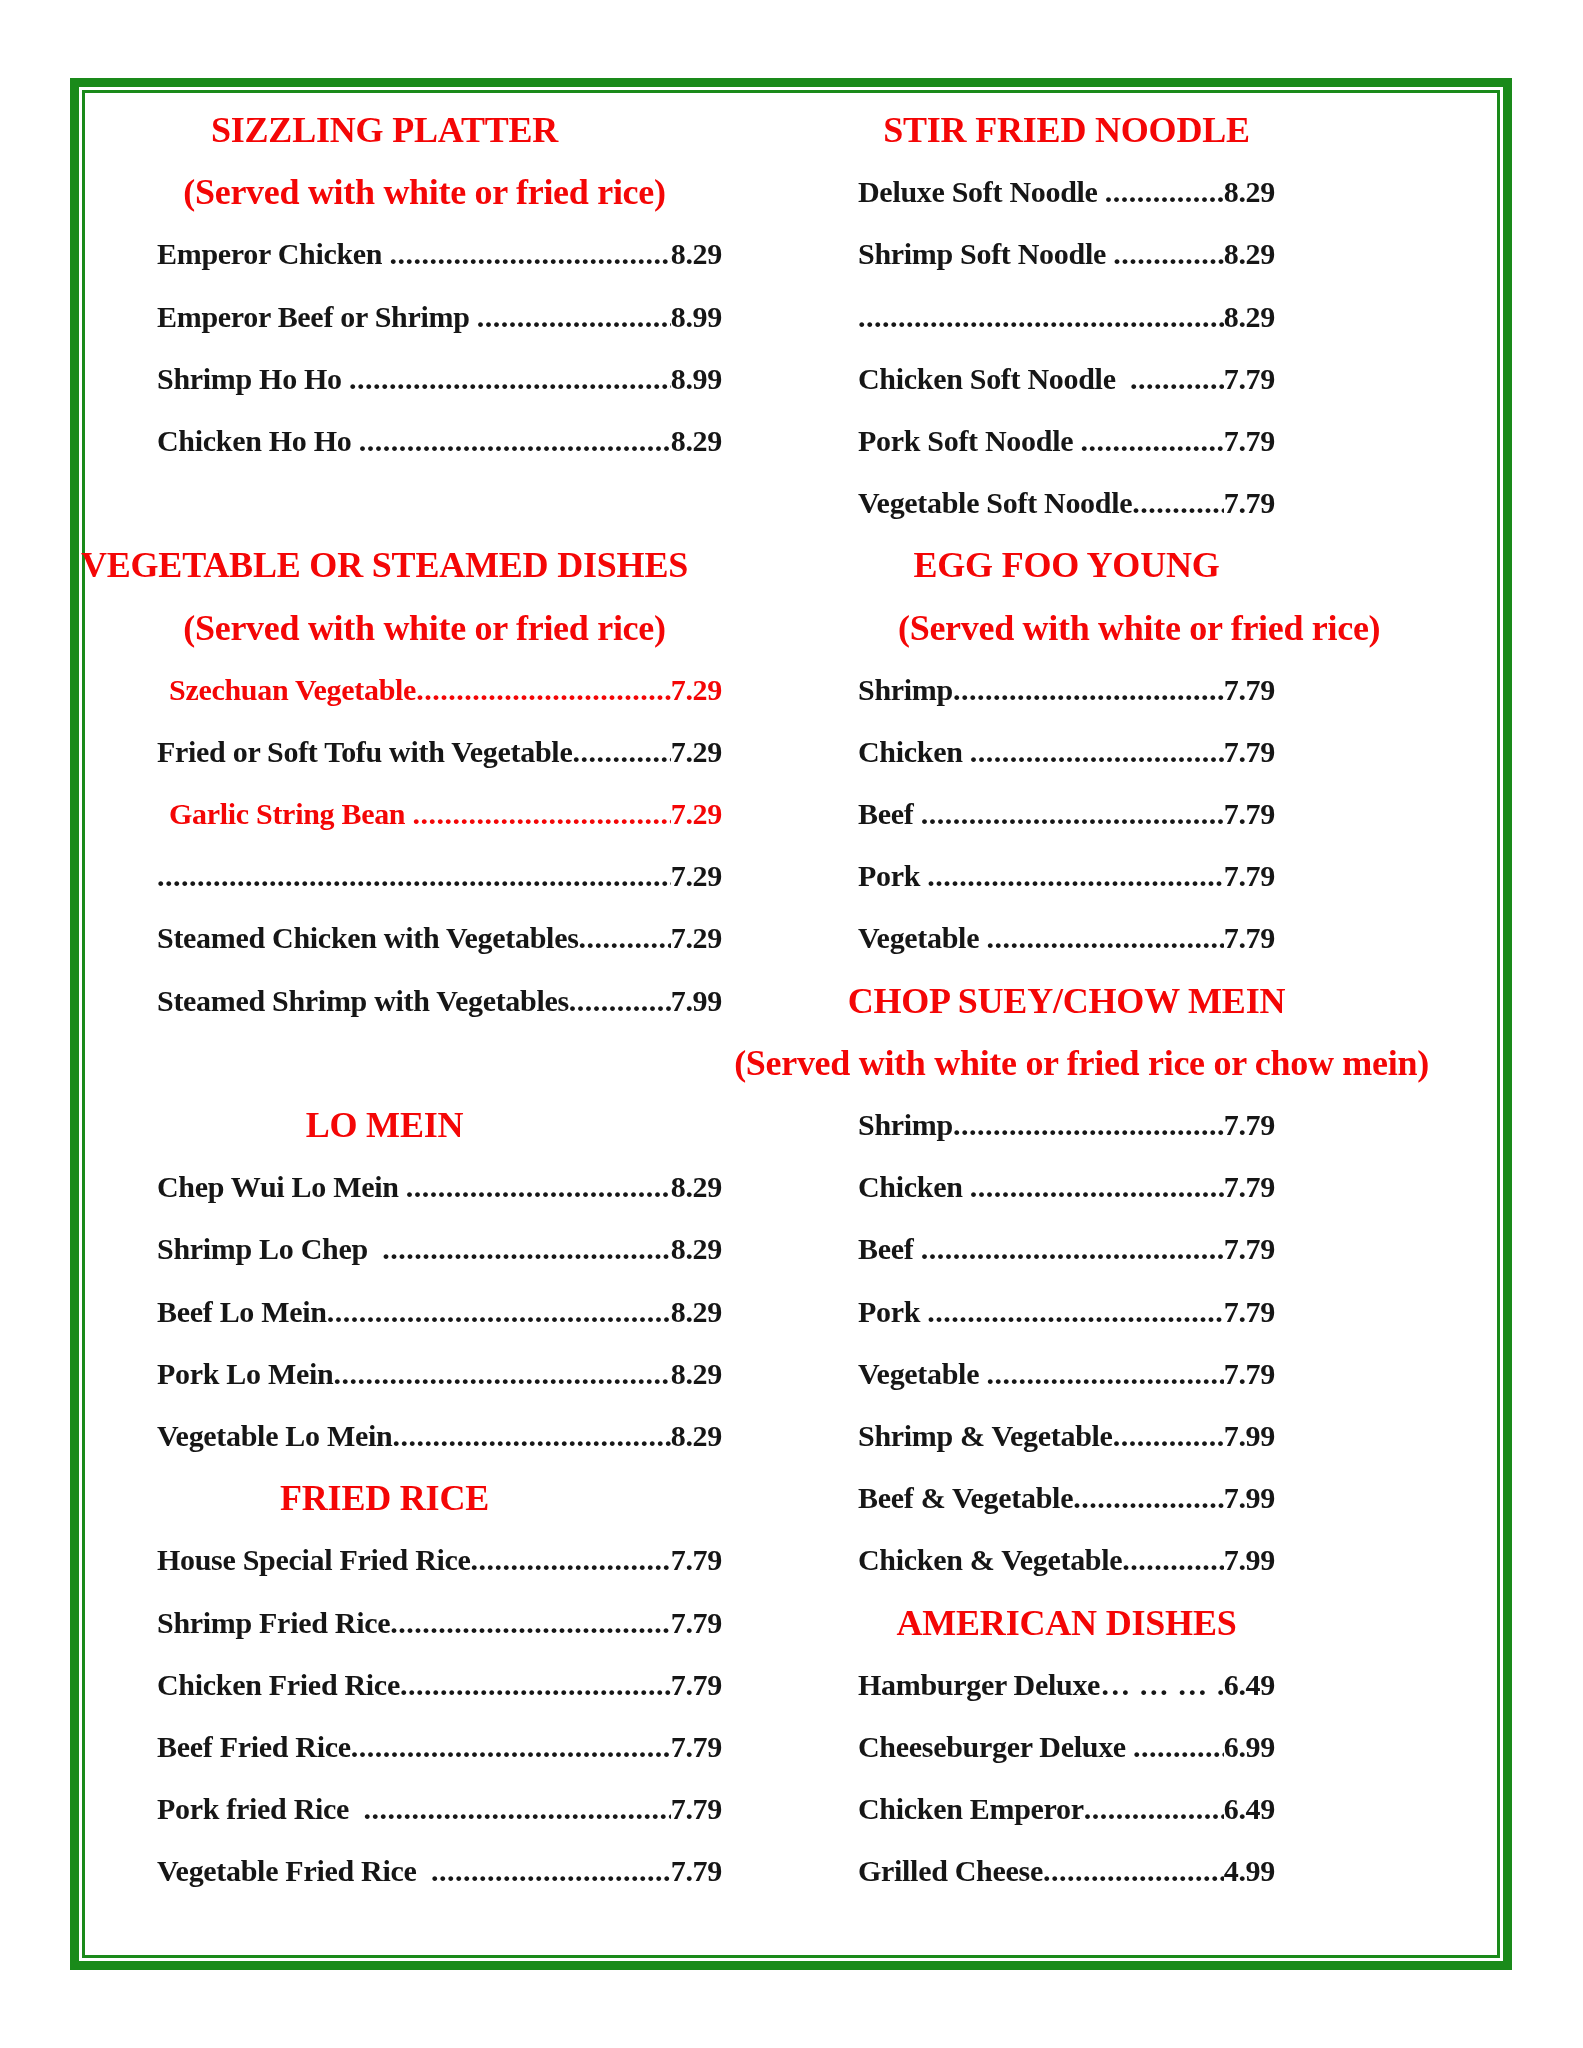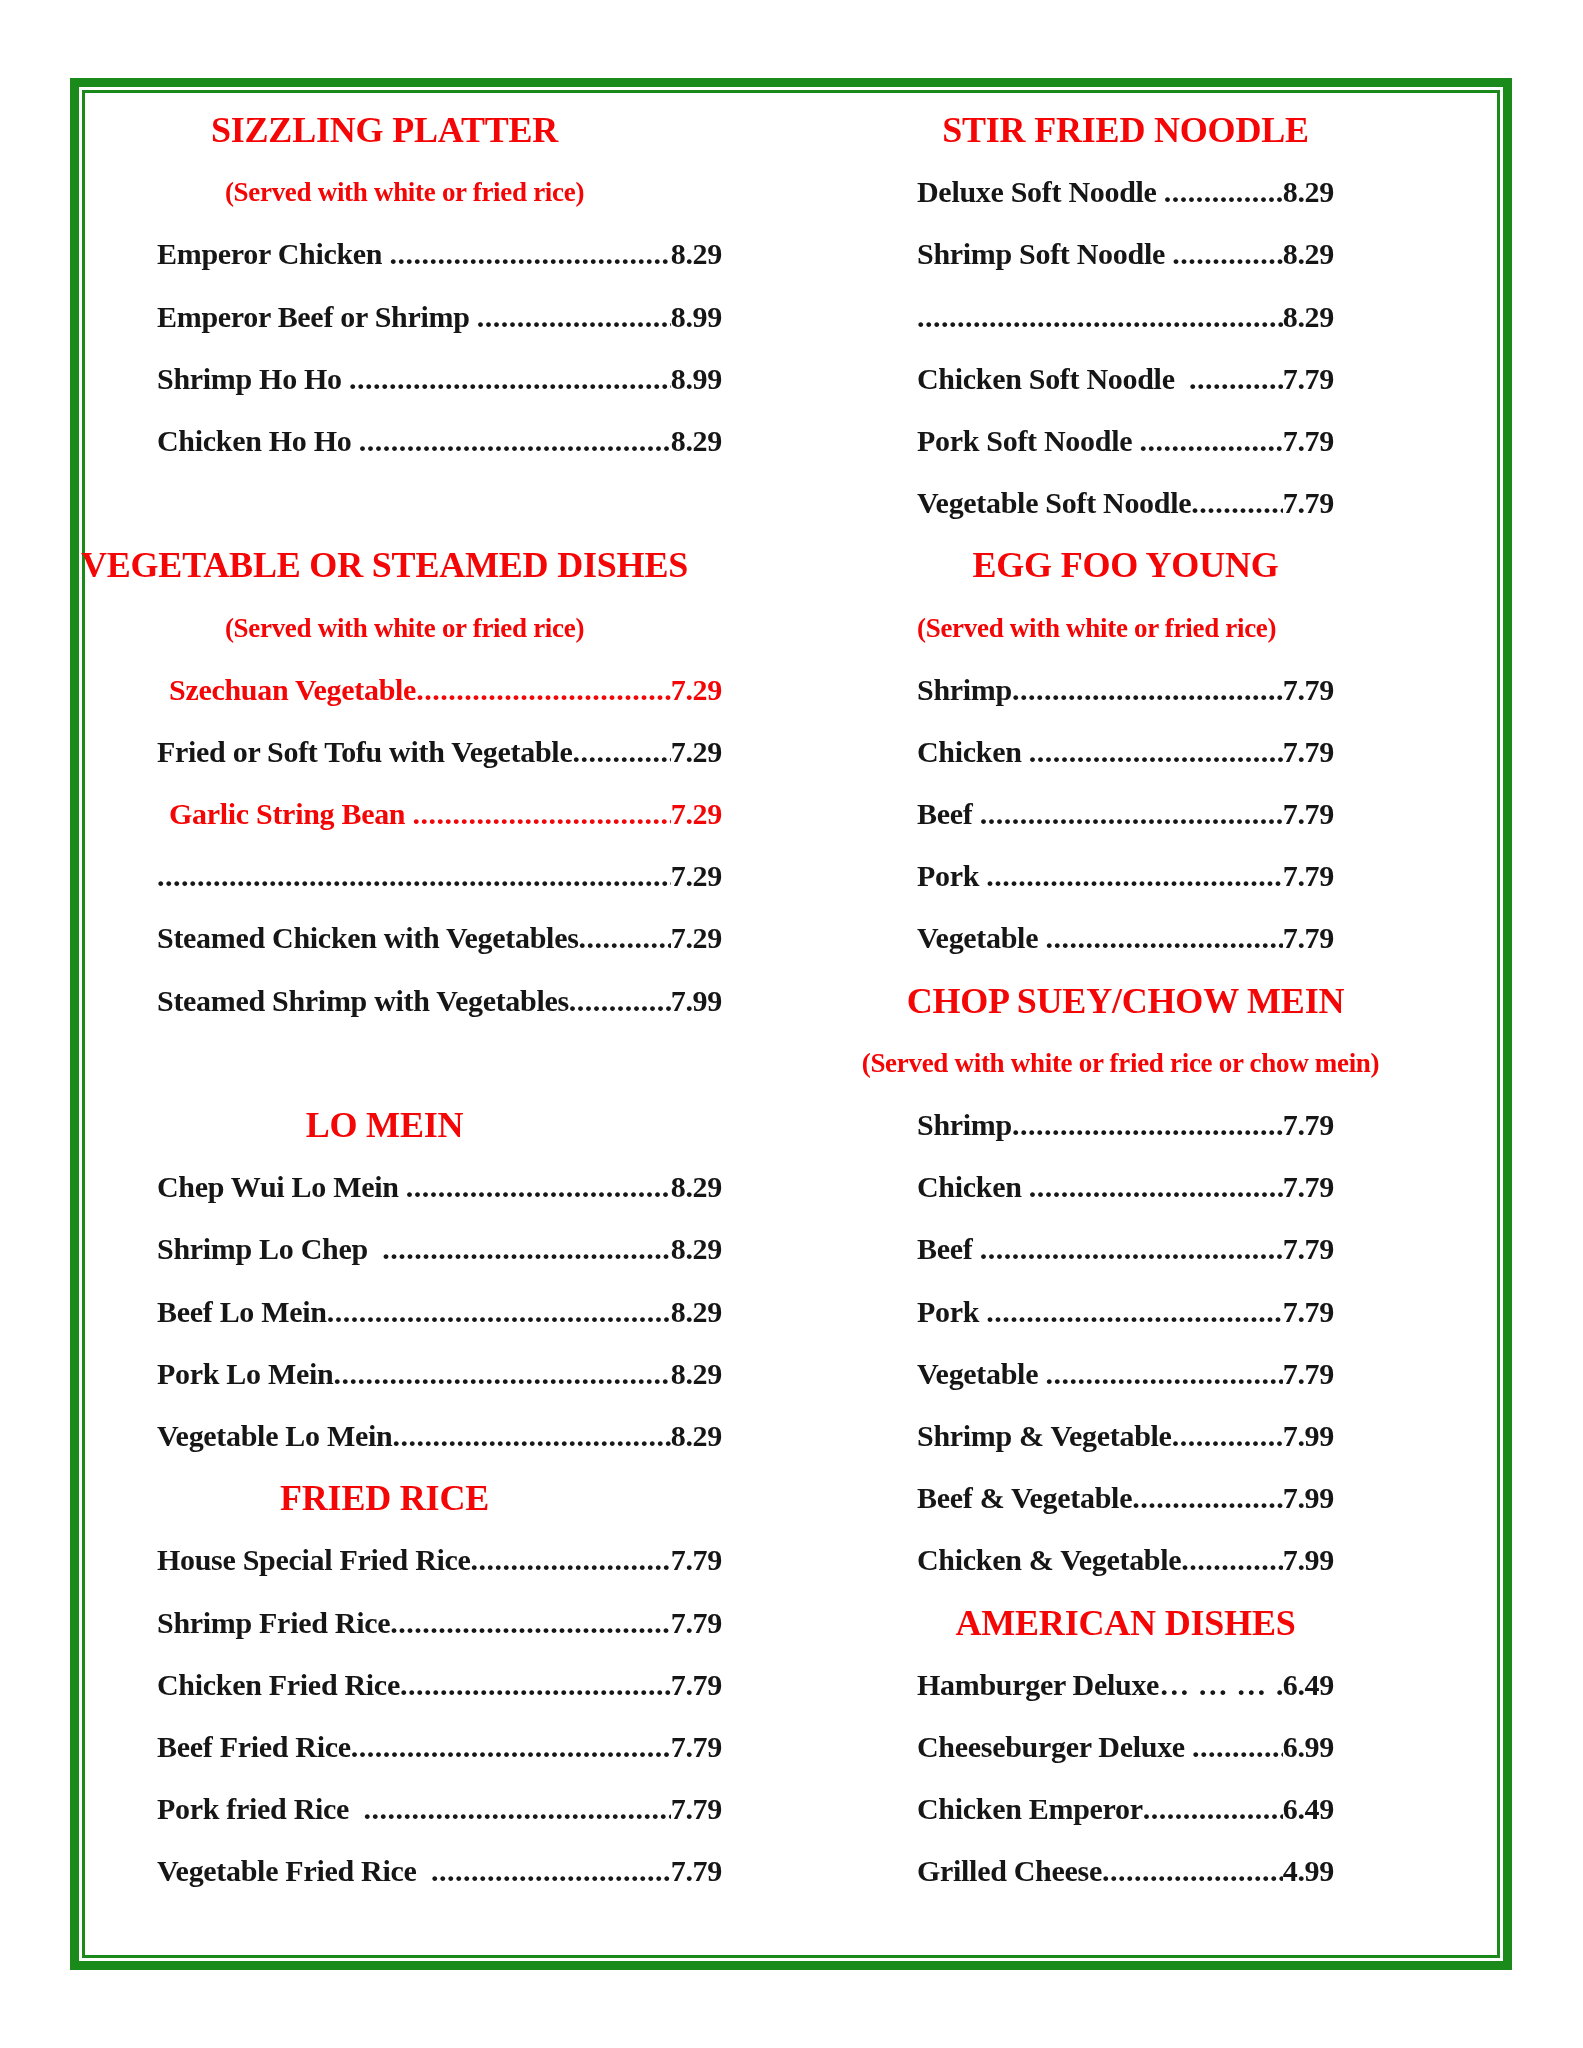--- a/index.html
+++ b/index.html
@@ -18,21 +18,21 @@
     position:absolute;left:70px;top:78px;width:1442px;height:1892px;
     border:9px solid var(--green);
     box-sizing:border-box;
   }
   .border-inner{
     position:absolute;inset:3px;
     border:3px solid var(--green);
   }
   .col{position:absolute;top:99px;}
   .col-left{left:157px;width:565px;}
-  .col-right{left:917px;width:417px;text-align:right;}
+  .col-right{left:858px;width:417px;text-align:right;}
   .row{
     height:62.2px;line-height:62.2px;
     display:flex;align-items:baseline;
     box-sizing:border-box;
   }
   .row-item{font-size:30px;color:var(--ink);letter-spacing:-0.3px;}
   .row-item .name{white-space:pre;}
   .row-item .dots{
     flex:1 1 auto;min-width:0;overflow:hidden;
     white-space:pre;letter-spacing:0.5px;
@@ -40,23 +40,24 @@
   .row-item .price{white-space:nowrap;}
   .row-item.red{color:var(--red);margin-left:12px;}
   .row-heading{
     font-size:36px;color:var(--red);
     justify-content:center;white-space:nowrap;
     letter-spacing:-0.2px;
   }
   .col-left .row-heading{margin-left:-110px;margin-right:0;}
   .col-right .row-heading{margin-left:-20px;margin-right:-20px;}
   .row-subtitle{
-    font-size:27px;color:var(--red);
+    font-size:36px;color:var(--red);
     justify-content:center;white-space:nowrap;
     letter-spacing:-0.3px;
+    padding-left:40px;
   }
   .col-left .row-subtitle{margin-left:-75px;margin-right:-5px;}
   .row-subtitle.align-left{justify-content:flex-start;margin:0;}
   .row-subtitle.wide{margin-left:-55px;margin-right:-45px;}
 </style>
 </head>
 <body>
 
 <div class="page">
   <div class="border-box">

